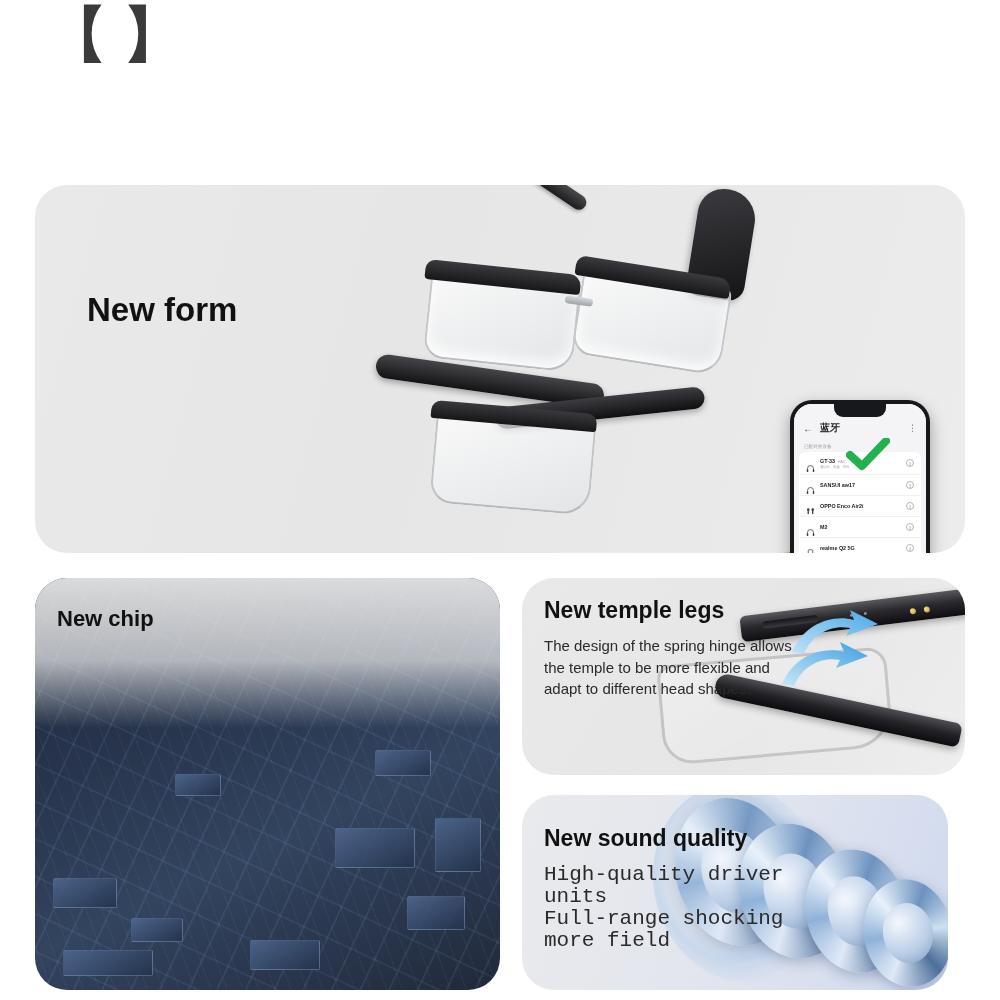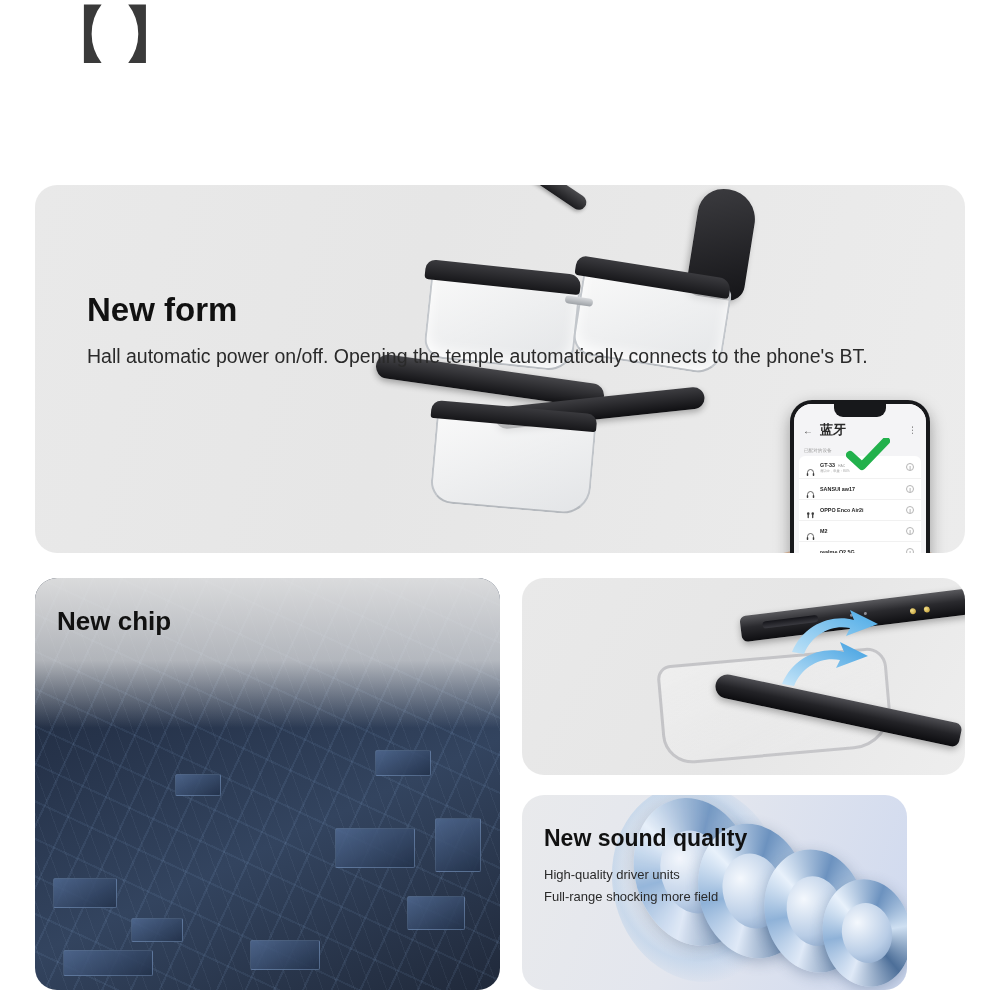--- a/index.html
+++ b/index.html
@@ -37,21 +37,21 @@
     line-height: 33px;
     color: #2b2b2b;
     max-width: 600px;
     padding-top: 6px;
     letter-spacing: -0.1px;
   }
 
   
   .panel {
     position: absolute;
-    border-radius: 22px;
+    border-radius: 32px;
     overflow: hidden;
     background: #e8e8e8;
   }
   .panel-title {
     font-weight: bold;
     color: #111;
     position: relative;
     z-index: 6;
   }
   .panel-body {
@@ -157,21 +157,21 @@
   }
   .notch {
     position:absolute; left:50%; transform:translateX(-50%); top:0;
     width:52px; height:13px; background:#17181b; border-radius:0 0 9px 9px; z-index:4;
   }
   .ph-topbar {
     display:flex; align-items:center; gap:7px;
     padding:17px 9px 5px 9px; background:#f4f4f6;
   }
   .ph-back { font-size:10px; color:#4a4a4a; }
-  .ph-title { font-size:13px; color:#2a2a2a; font-weight:bold; }
+  .ph-title { font-size:10px; color:#2a2a2a; font-weight:bold; }
   .ph-kebab { margin-left:auto; font-size:9px; color:#666; letter-spacing:0; }
   .ph-section {
     font-size:4.6px; color:#9b9b9b; padding:4px 10px 3px 10px;
     display:flex; justify-content:space-between;
   }
   .ph-card { background:#fff; margin:0 5px; border-radius:6px; overflow:hidden; }
   .ph-row {
     display:flex; align-items:center; gap:5px;
     padding:5.5px 7px; border-bottom:1px solid #f1f1f1;
   }
@@ -196,21 +196,21 @@
   #panel-chip {
     left: 35px; top: 578px;
     width: 465px; height: 412px;
     background: linear-gradient(155deg,#1d2738 0%,#26334a 30%,#33445f 60%,#20293a 100%);
   }
   #panel-chip .chip-veil {
     position:absolute; left:0; top:0; width:100%; height:150px;
     background:linear-gradient(180deg,rgba(232,232,232,.93) 0%,rgba(232,232,232,.72) 55%,rgba(232,232,232,0) 100%);
     z-index:4;
   }
-  #panel-chip .panel-title { font-size:26px; margin:28px 0 0 22px; }
+  #panel-chip .panel-title { font-size:22px; margin:28px 0 0 22px; }
   #panel-chip .panel-body  { font-size:15.5px; line-height:22px; margin:14px 0 0 22px; width:330px; }
   .pcb {
     position:absolute; inset:0; z-index:1;
     background:
       repeating-linear-gradient(115deg, rgba(140,175,220,.10) 0 2px, transparent 2px 26px),
       repeating-linear-gradient(25deg, rgba(150,190,235,.08) 0 2px, transparent 2px 34px),
       repeating-linear-gradient(70deg, rgba(190,215,245,.05) 0 1px, transparent 1px 15px);
   }
   .pcb-blocks { position:absolute; inset:0; z-index:2; }
   .pcb-blocks i {
@@ -257,25 +257,25 @@
     border-radius:14px 20px 40px 30px; transform:rotate(-5deg);
     background:linear-gradient(160deg,rgba(255,255,255,.3),rgba(235,235,238,.12));
   }
   .arrow { position:absolute; z-index:5; }
   .arrow-1 { left:88px; top:30px; }
   .arrow-2 { left:78px; top:62px; }
 
   
   #panel-sound {
     left: 522px; top: 795px;
-    width: 385px; height: 195px;
+    width: 426px; height: 195px;
     background: linear-gradient(110deg,#e9eaec 0%,#e3e6ee 45%,#cfd9ef 100%);
   }
   #panel-sound .panel-title { font-size:23px; margin:30px 0 0 22px; }
-  #panel-sound .panel-body  { font-size:13px; line-height:22px; margin:12px 0 0 22px; width:270px; }
+  #panel-sound .panel-body  { font-size:21px; line-height:22px; margin:12px 0 0 22px; width:270px;font-family:Liberation Mono, monospace; }
   .driver-art { position:absolute; right:-10px; top:-12px; width:290px; height:220px; z-index:2; }
   .ring {
     position:absolute; border-radius:50%;
     background:conic-gradient(from 210deg,#dfe9f7,#8fb2d8,#e8f1fb,#6c92bf,#cfe0f2,#4d6f99,#dfe9f7);
     box-shadow:0 4px 14px rgba(40,70,110,.3);
   }
   .ring::after {
     content:""; position:absolute; inset:22%;
     border-radius:50%;
     background:radial-gradient(circle at 35% 30%,#f4f8fd,#b9cde6 60%,#7e9cc2);
@@ -295,21 +295,20 @@
 <body>
 
 <div class="header">
   <span class="bracket bracket-left">【</span>
   <span class="bracket bracket-right">】</span>
 </div>
 
 <div class="panel" id="panel-form">
 
   <div class="panel-title">New form</div>
-  <div class="panel-body">Hall automatic power on/off. Opening the temple automatically connects to the phone's BT.</div>
 
   <div class="glasses-stage">
     <div class="g-upper">
       <div class="temple-l"></div>
       <div class="temple-r"></div>
       <div class="lens-l"></div>
       <div class="lens-r"></div>
       <div class="brow-l"></div>
       <div class="brow-r"></div>
       <div class="bridge"></div>
@@ -458,20 +457,22 @@
       <defs>
         <linearGradient id="agrad2" x1="0" y1="1" x2="1" y2="0">
           <stop offset="0%" stop-color="#c7e6f9"></stop>
           <stop offset="100%" stop-color="#3f9fe0"></stop>
         </linearGradient>
       </defs>
       <path d="M4 44 C 16 16, 44 6, 66 12 L 62 2 L 90 16 L 58 28 L 62 20 C 44 16, 24 26, 16 46 Z" fill="url(#agrad2)"></path>
     </svg>
   </div>
 
+  <div class="panel-title">New temple legs</div>
+  <div class="panel-body">The design of the spring hinge allows the temple to be more flexible and adapt to different head shapes.</div>
 </div>
 
 <div class="panel" id="panel-sound">
   <div class="driver-art">
     <div class="halo"></div>
     <div class="ring r1"></div>
     <div class="ring r2"></div>
     <div class="ring r3"></div>
     <div class="ring r4"></div>
   </div>

